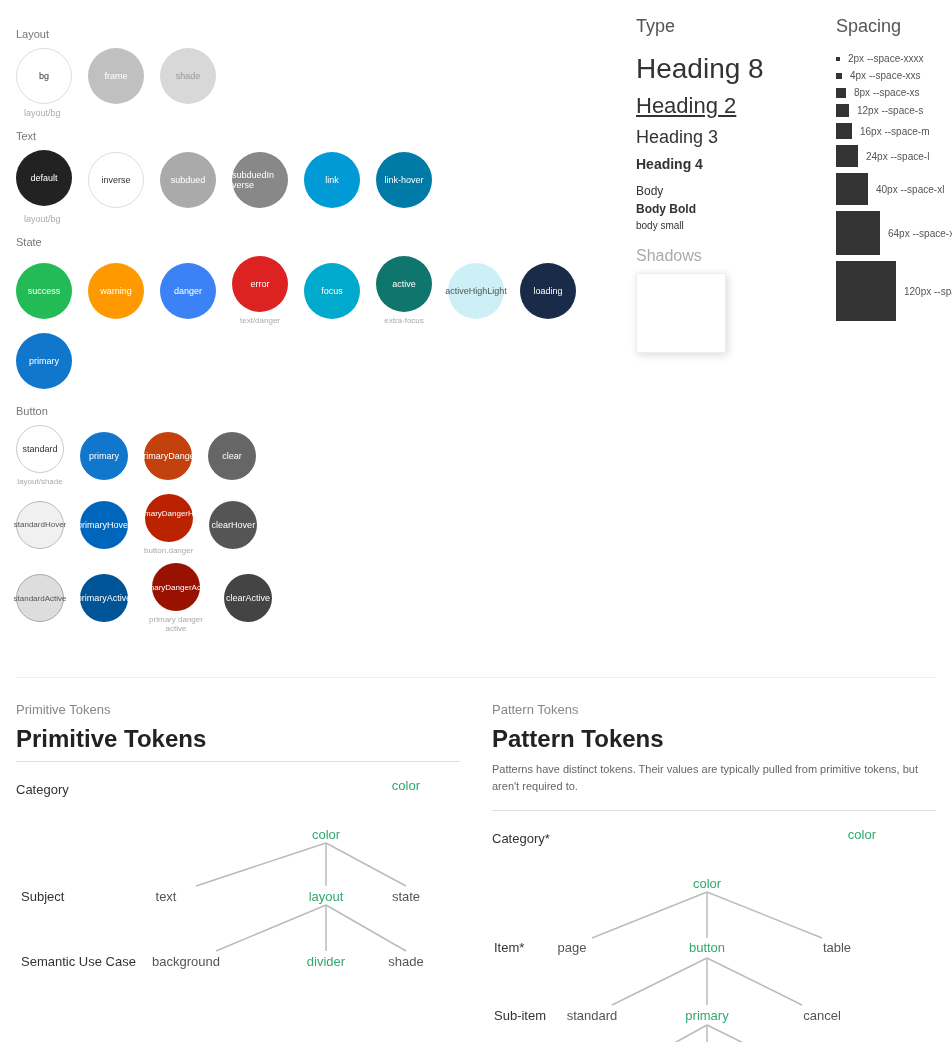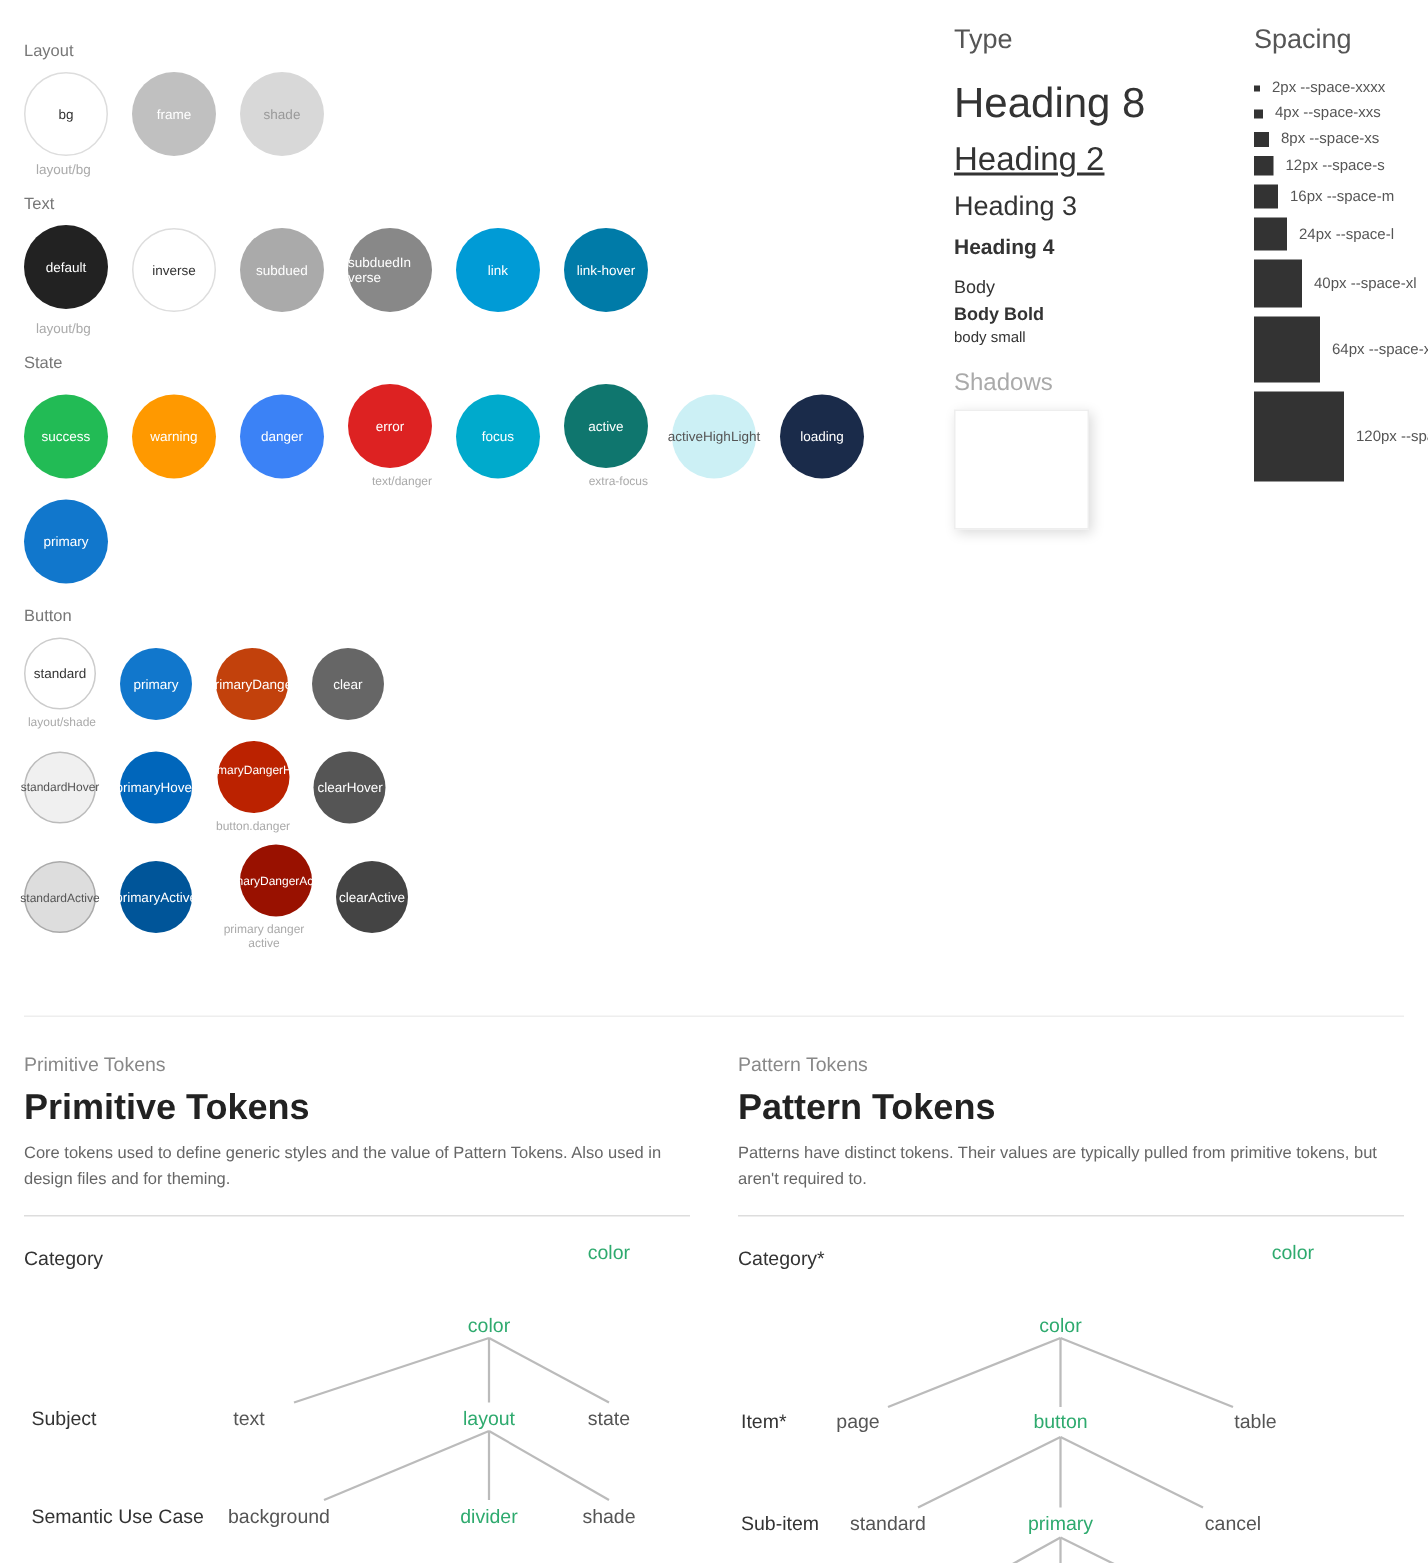--- a/index.html
+++ b/index.html
@@ -11,21 +11,21 @@
     .top-section { display: flex; gap: 0; margin-bottom: 40px; }
     
     
     .colors-panel { flex: 0 0 600px; }
     .section-title { font-size: 18px; font-weight: 300; color: #555; margin-bottom: 16px; }
     
     .color-group-label { font-size: 11px; color: #777; margin-bottom: 8px; margin-top: 12px; }
     
     .circles-row { display: flex; gap: 16px; align-items: center; flex-wrap: wrap; margin-bottom: 4px; }
     
-    .circle-item { display: flex; flex-direction: column; align-items: flex-end; gap: 4px; }
+    .circle-item { display: flex; flex-direction: column; align-items: center; gap: 4px; }
     .circle { width: 56px; height: 56px; border-radius: 50%; display: flex; align-items: center; justify-content: center; font-size: 9px; color: #fff; font-weight: 500; }
     .circle.small { width: 48px; height: 48px; }
     .circle-label { font-size: 9px; color: #888; text-align: center; max-width: 64px; }
     
     
     .type-panel { flex: 0 0 200px; padding-left: 20px; }
     
     .type-heading1 { font-size: 28px; font-weight: 300; color: #333; margin-bottom: 8px; }
     .type-heading2 { font-size: 22px; font-weight: 300; color: #333; margin-bottom: 8px; text-decoration: underline; }
     .type-heading3 { font-size: 18px; font-weight: 300; color: #333; margin-bottom: 8px; }
@@ -251,21 +251,20 @@
       </div>
     </div>
 
   </div>
 
   <div class="bottom-section">
 
     <div class="tokens-panel">
       <div class="tokens-section-label">Primitive Tokens</div>
       <div class="tokens-title">Primitive Tokens</div>
-      <div class="tokens-desc">Core tokens used to define generic styles and the value of Pattern Tokens. Also used in design files and for theming.</div>
 
       <div style="border-top:1px solid #ddd;"></div>
 
       <div class="tree-row" style="margin-top:16px;">
         <div class="tree-row-label">Category</div>
         <div style="flex:1;display:flex;justify-content:flex-end;padding-right:40px;">
           <span style="color:#2eaa6e;font-size:13px;">color</span>
         </div>
       </div>
 

